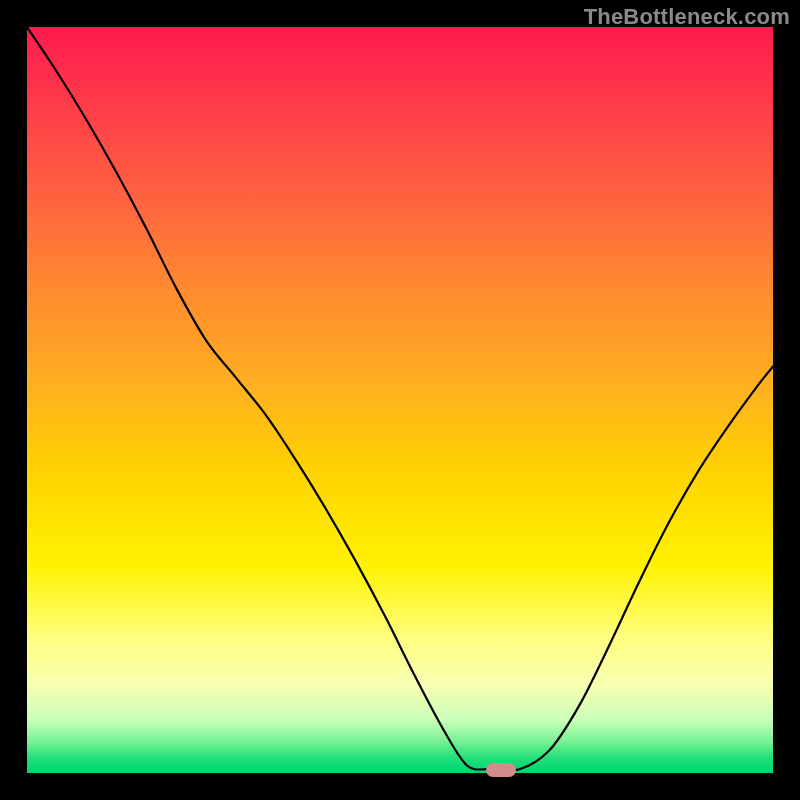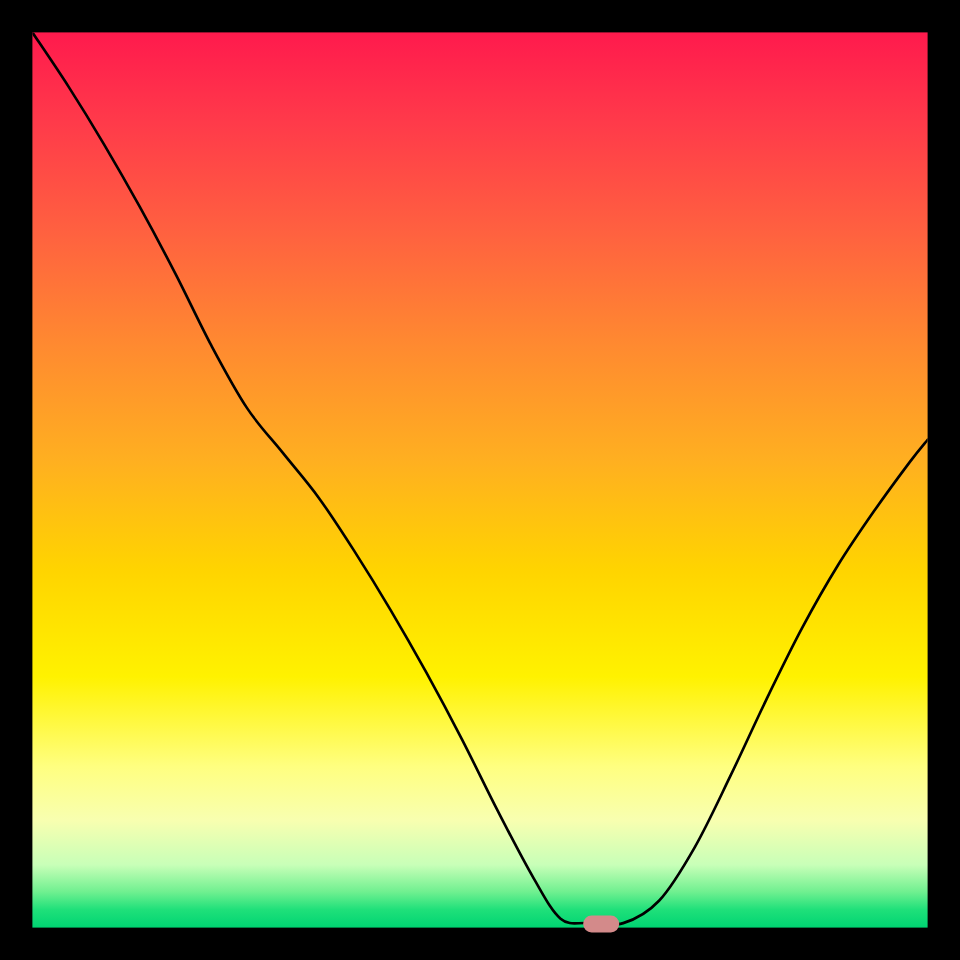--- a/index.html
+++ b/index.html
@@ -63,13 +63,14 @@
 </head>
 <body>
 
 <div class="frame">
   <div class="plot">
     <svg class="curve" viewBox="0 0 746 746" preserveAspectRatio="none">
       <path d="M 0.00 0.00 C 4.97 7.46 19.89 29.22 29.84 44.76 C 39.79 60.30 49.73 76.47 59.68 93.25 C 69.63 110.03 79.57 127.44 89.52 145.47 C 99.47 163.50 109.41 182.15 119.36 201.42 C 129.31 220.69 139.25 242.45 149.20 261.10 C 159.15 279.75 169.09 298.40 179.04 313.32 C 188.99 328.24 198.93 338.19 208.88 350.62 C 218.83 363.05 228.77 374.24 238.72 387.92 C 248.67 401.60 258.61 417.14 268.56 432.68 C 278.51 448.22 288.45 464.38 298.40 481.17 C 308.35 497.96 318.29 515.36 328.24 533.39 C 338.19 551.42 348.13 570.07 358.08 589.34 C 368.03 608.61 377.97 629.75 387.92 649.02 C 397.87 668.29 409.06 690.05 417.76 704.97 C 426.46 719.89 432.68 732.32 440.14 738.54 C 447.60 744.76 453.82 741.65 462.52 742.27 C 471.22 742.89 482.41 745.38 492.36 742.27 C 502.31 739.16 512.25 734.19 522.20 723.62 C 532.15 713.05 542.09 696.27 552.04 678.86 C 561.99 661.45 571.93 639.69 581.88 619.18 C 591.83 598.66 601.77 576.28 611.72 555.77 C 621.67 535.25 631.61 514.74 641.56 496.09 C 651.51 477.44 661.45 460.03 671.40 443.87 C 681.35 427.71 691.29 413.41 701.24 399.11 C 711.19 384.81 723.62 368.03 731.08 358.08 C 738.54 348.13 743.51 342.54 746.00 339.43" fill="none" stroke="#000" stroke-width="2.2" stroke-linecap="round" stroke-linejoin="round"></path>
     </svg>
     <div class="marker" style="left: 474.456px; top: 743.016px;"></div>
   </div>
+  <div class="watermark">TheBottleneck.com</div>
 </div>
 
 </body></html>

